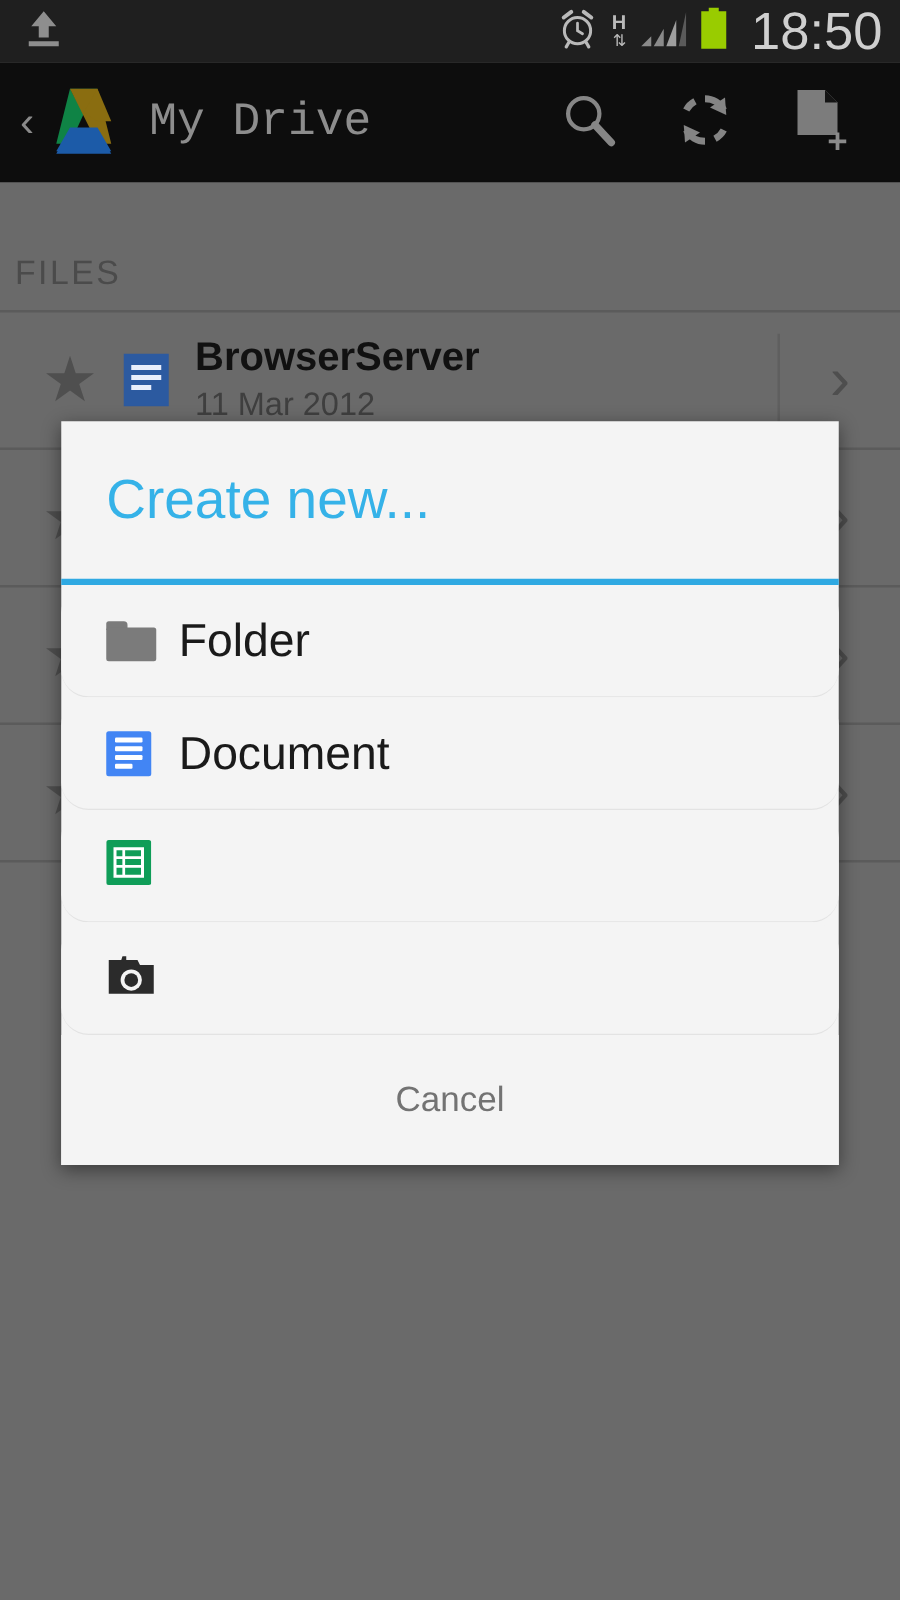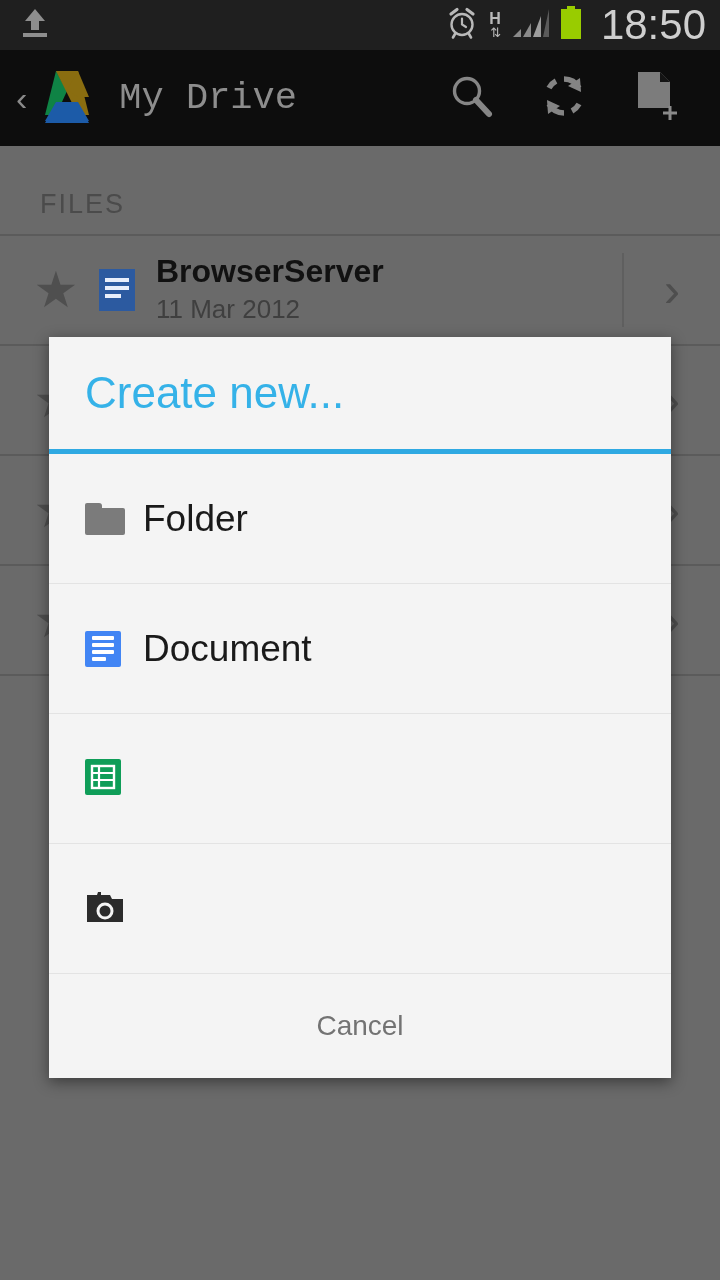--- a/index.html
+++ b/index.html
@@ -93,25 +93,25 @@
 
   
   #bg-content {
     position: absolute;
     left: 0; top: 146px;
     width: 720px;
     height: 1134px;
     background: #6a6a6a;
   }
   #files-header {
-    height: 90px;
+    height: 104px;
     box-sizing: border-box;
     display: flex;
     align-items: flex-end;
-    padding: 0 0 14px 40px;
+    padding: 0 0 14px 12px;
     border-bottom: 2px solid #5b5b5b;
   }
   #files-header-label {
     color: #4b4b4b;
     font-size: 27px;
     letter-spacing: 2px;
     font-weight: 500;
   }
   .file-row {
     position: relative;
@@ -178,41 +178,42 @@
   #dialog {
     position: absolute;
     left: 49px;
     top: 337px;
     width: 622px;
     background: #f4f4f4;
     box-shadow: 0 4px 14px rgba(0,0,0,0.45);
     box-sizing: border-box;
   }
   #dialog-header {
-    height: 117px;
+    height: 131px;
     box-sizing: border-box;
     display: flex;
     align-items: center;
     padding-left: 36px;
     border-bottom: 5px solid #2fa9e2;
   }
   #dialog-title {
     color: #35b2e8;
     font-size: 44px;
     line-height: 1;
     font-weight: 400;
   }
   .menu-item {
-    height: 130px;
+    height: 90px;
     box-sizing: border-box;
     display: flex;
     align-items: center;
     padding-left: 36px;
     border-bottom: 1px solid #e3e3e3;
     background: #f4f4f4;
+    border-radius: 22px;
   }
   .mi-icon {
     width: 44px;
     flex: 0 0 44px;
     display: flex;
     align-items: center;
     justify-content: flex-start;
     margin-right: 14px;
   }
   .mi-label {

